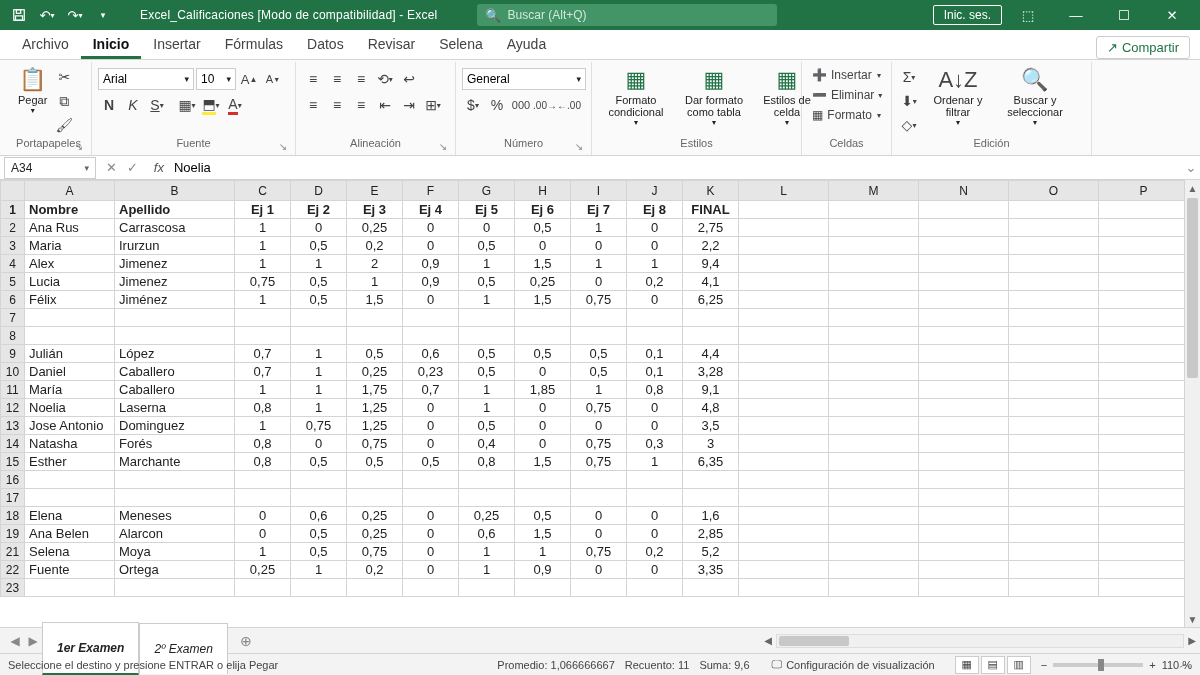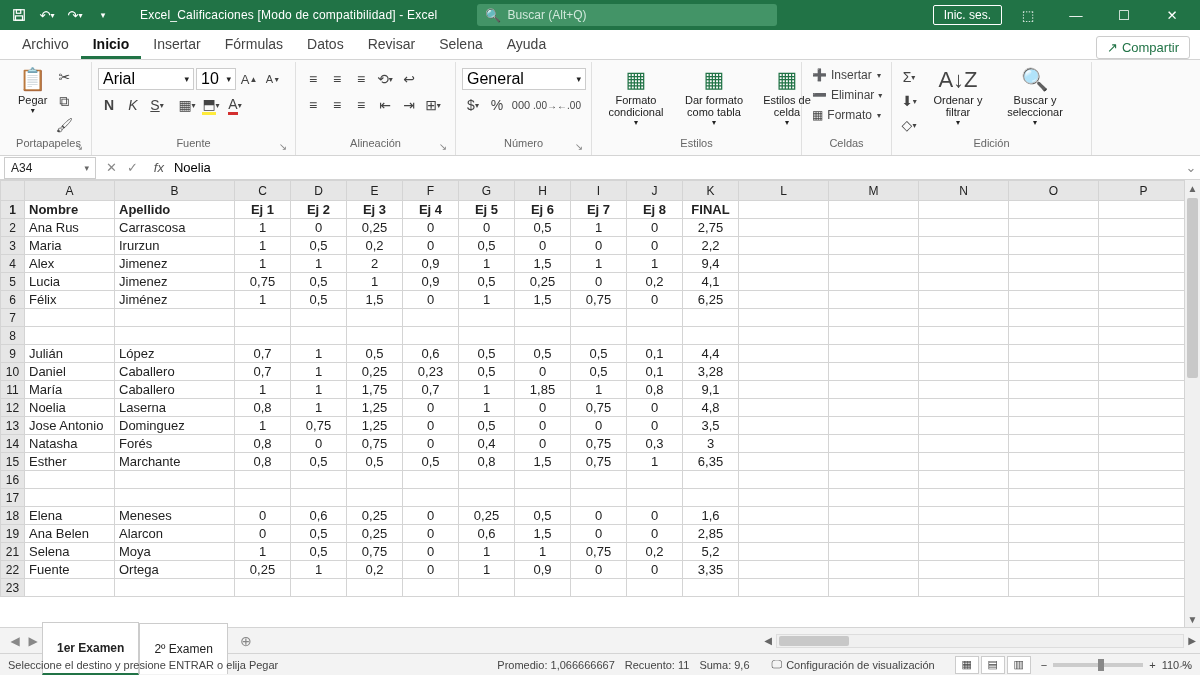--- a/index.html
+++ b/index.html
@@ -25,21 +25,21 @@
 
   
   .ribbon { height: 96px; display:flex; border-bottom:1px solid #d4d4d4; padding:2px 6px 0; background:#fafafa;}
   .group { display:flex; flex-direction:column; padding:2px 6px 0; border-right:1px solid #e0e0e0; position:relative;}
   .group:last-child { border-right:none;}
   .group-content { flex:1; display:flex; }
   .group-label { height:18px; font-size:11px; color:#666; text-align:center; position:relative;}
   .group-label .launcher { position:absolute; right:0; bottom:2px; width:12px; height:12px; font-size:10px; color:#888;}
   .rbtn { display:flex; align-items:center; justify-content:center; border:none; background:transparent; cursor:pointer; color:#444; border-radius:3px;}
   .combo { height:22px; border:1px solid #ccc; font-size:12px; padding:0 4px; background:#fff; display:flex; align-items:center;}
-  .combo input { border:none; outline:none; font-size:16px; width:100%;}
+  .combo input { border:none; outline:none; font-size:12px; width:100%;}
   .icon-sm { width:22px; height:22px; display:inline-flex; align-items:center; justify-content:center; font-size:14px;}
   .stack2 { display:flex; flex-direction:column; gap:2px;}
   .big-btn { display:flex; flex-direction:column; align-items:center; padding:2px 6px; font-size:11px; cursor:pointer;}
   .big-btn .ico { font-size:22px; height:28px; display:flex; align-items:center; color:#217346;}
   .collapse-ribbon { position:absolute; right:8px; bottom:2px; font-size:13px; color:#666; cursor:pointer;}
   
   
   .formula-bar { height:24px; display:flex; align-items:center; border-bottom:1px solid #d4d4d4;}
   .name-box { width:92px; height:22px; border:1px solid #ccc; margin-left:4px; padding:0 6px; font-size:12px; display:flex; align-items:center;}
   .name-box .dd { margin-left:auto; font-size:9px; color:#666;}
@@ -60,21 +60,21 @@
   .sheet tr.hdr-row td { font-weight:bold;}
   .sheet tr.hdr-row td.num { text-align:center;}
   .vscroll { width:16px; background:#f0f0f0; border-left:1px solid #d4d4d4; display:flex; flex-direction:column; align-items:center;}
   .vscroll .arrow { height:16px; font-size:10px; color:#666; display:flex; align-items:center; justify-content:center; width:100%;}
   .vscroll .track { flex:1; background:#f0f0f0; width:100%; position:relative;}
   .vscroll .thumb { position:absolute; left:2px; right:2px; top:2px; height:180px; background:#c8c8c8; border-radius:2px;}
 
   
   .sheet-tabs { height:26px; display:flex; align-items:center; border-top:1px solid #d4d4d4; background:#f3f3f3; font-size:12px; padding-left:6px;}
   .sheet-tabs .navbtn { width:18px; text-align:center; color:#888; cursor:pointer;}
-  .sheet-tabs .stab { padding:18px 14px; border:1px solid #ccc; border-bottom:none; background:#fff; cursor:pointer; margin-top:16px;}
+  .sheet-tabs .stab { padding:18px 14px; border:1px solid #ccc; border-bottom:none; background:#fff; cursor:pointer; margin-top:16px;font-style:italic;}
   .sheet-tabs .stab.active { border-bottom:2px solid #217346; font-weight:600;}
   .sheet-tabs .addtab { width:24px; text-align:center; color:#888; font-size:14px; cursor:pointer; margin-left:6px;}
   .sheet-tabs .hscroll { margin-left:auto; flex:1; max-width:440px; height:16px; display:flex; align-items:center;}
   .sheet-tabs .hscroll .arrow{ width:16px; text-align:center; font-size:10px; color:#666;}
   .sheet-tabs .hscroll .track{ flex:1; height:14px; background:#f0f0f0; border:1px solid #ddd; position:relative;}
   .sheet-tabs .hscroll .thumb{ position:absolute; left:2px; top:1px; bottom:1px; width:70px; background:#c8c8c8; border-radius:2px;}
 
   
   .status-bar { height:22px; background:#f3f3f3; border-top:1px solid #d4d4d4; display:flex; align-items:center; font-size:11px; color:#444; padding:0 8px;}
   .status-bar .stats { margin-left:auto; display:flex; gap:10px; padding-right:12px;}

